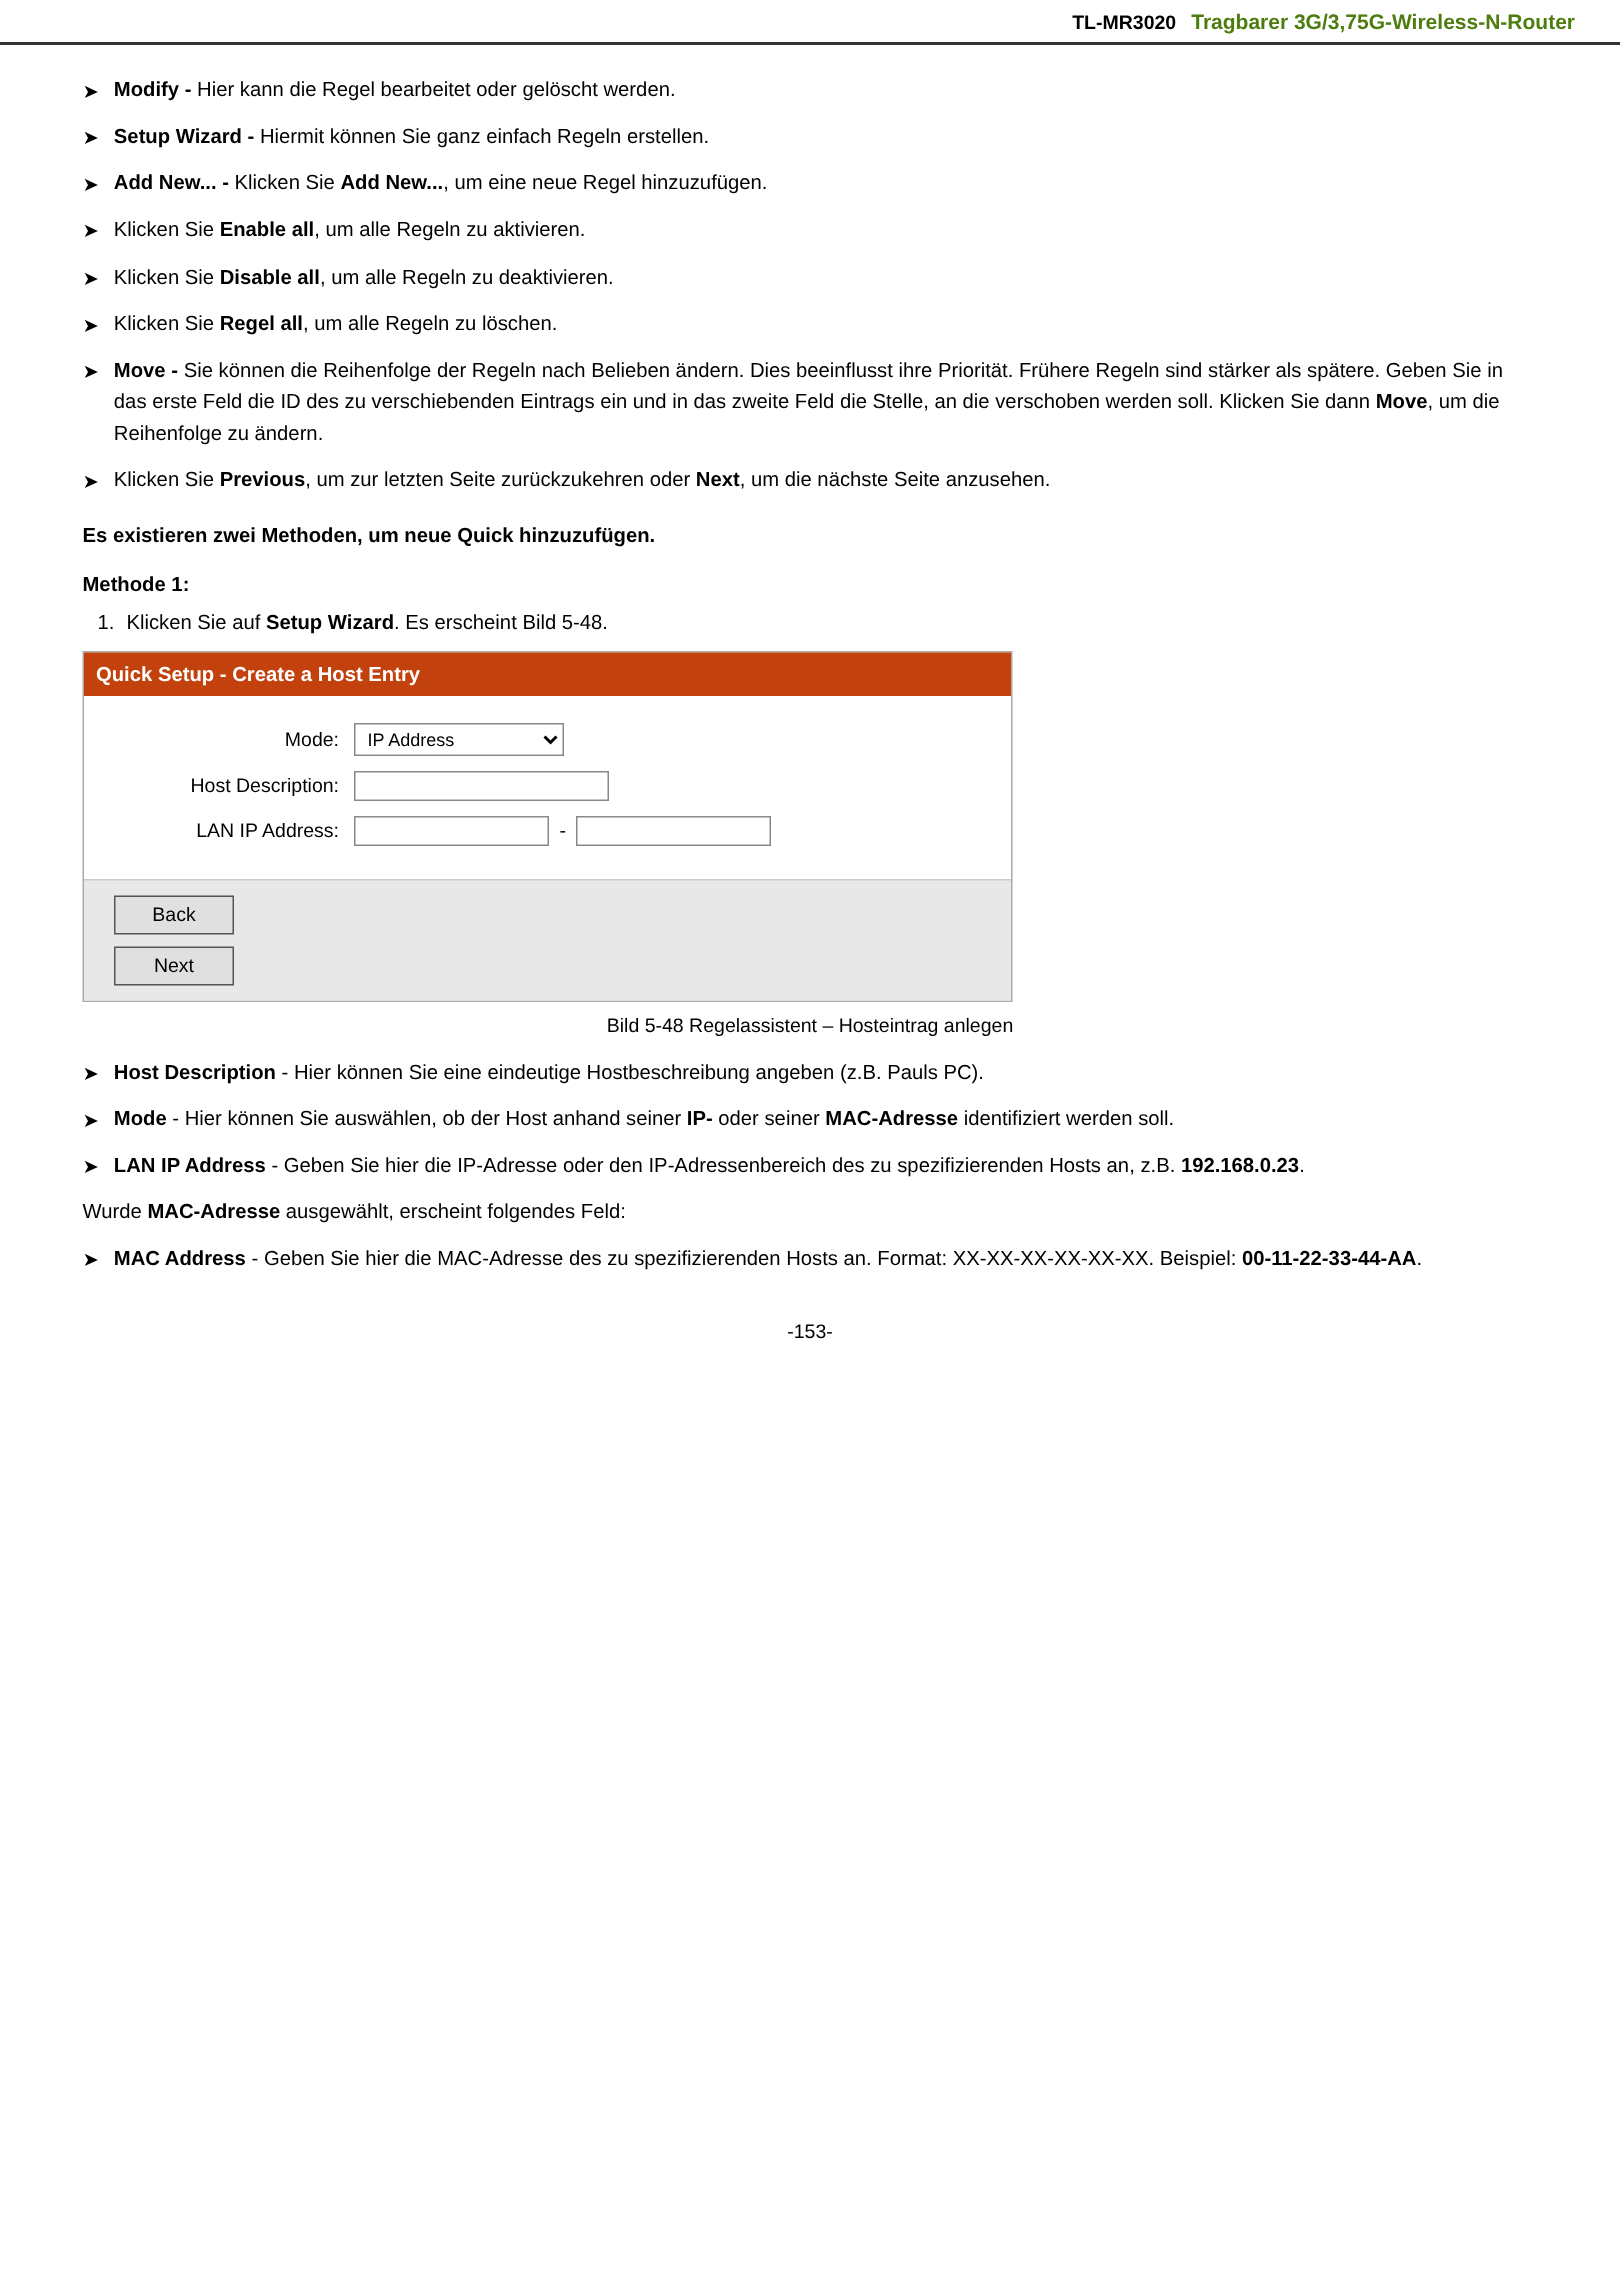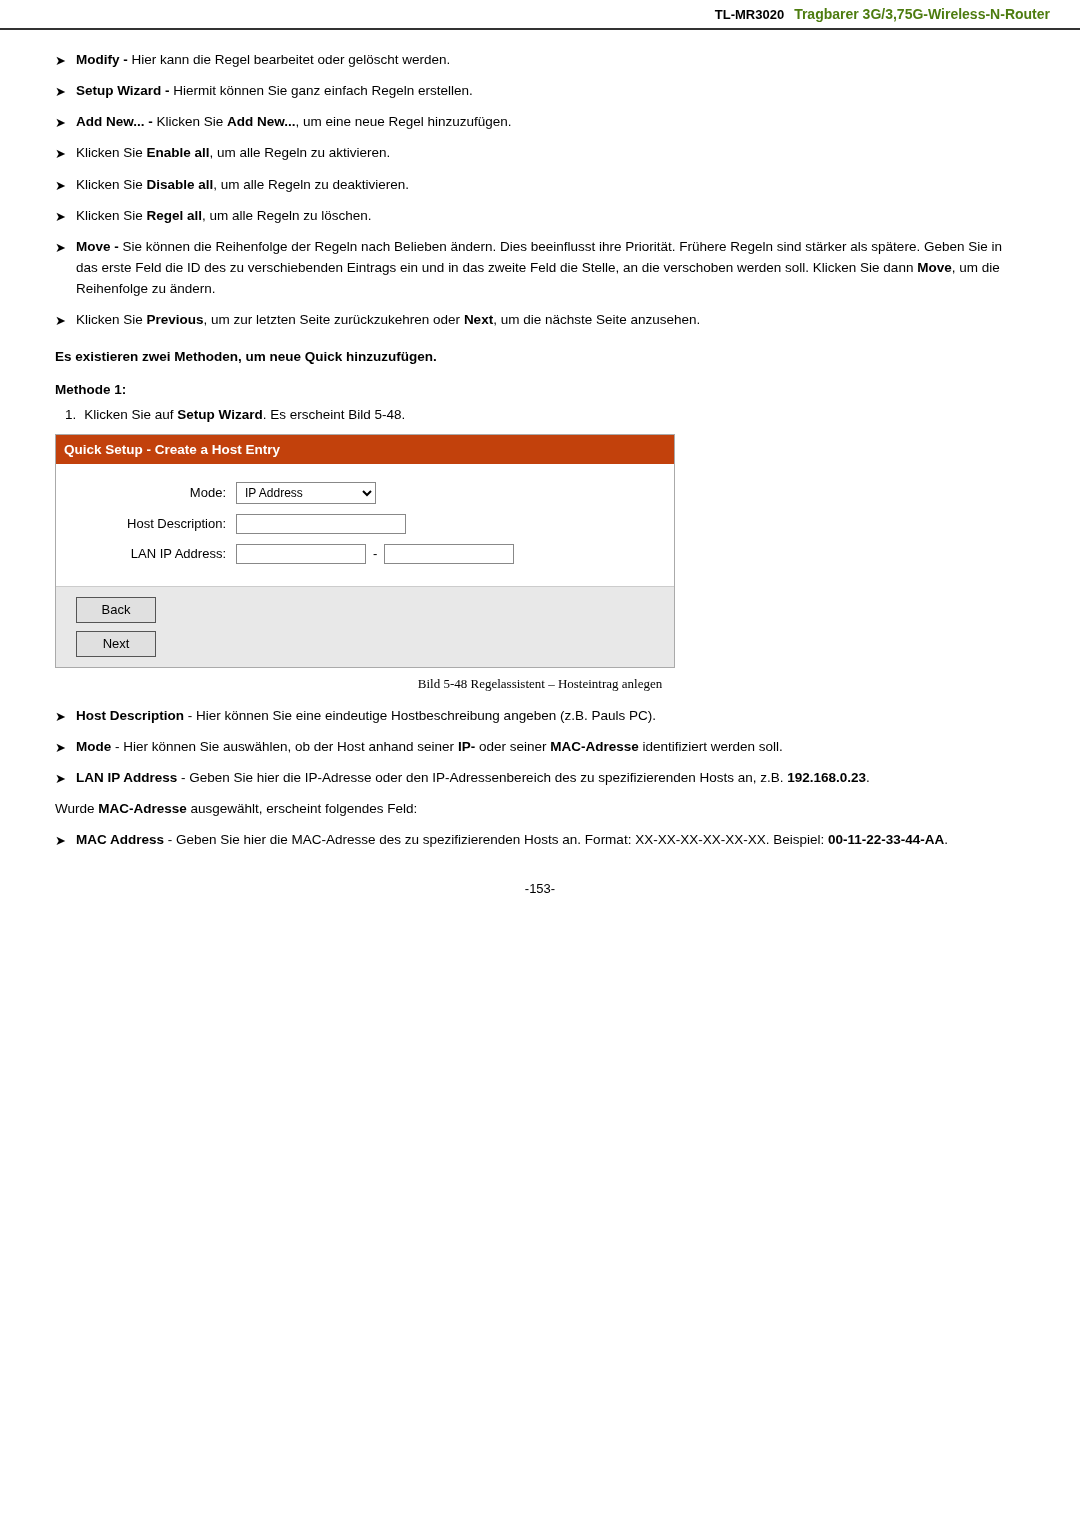--- a/index.html
+++ b/index.html
@@ -167,21 +167,20 @@
       display: flex;
       align-items: center;
       justify-content: center;
     }
 
     .caption {
       text-align: center;
       font-size: 13px;
       margin: 8px 0 14px 0;
       color: #000;
-      font-family: Liberation Serif, serif;
     }
 
     .paragraph {
       margin-bottom: 10px;
       line-height: 1.55;
     }
 
     .page-number {
       text-align: center;
       margin-top: 30px;

